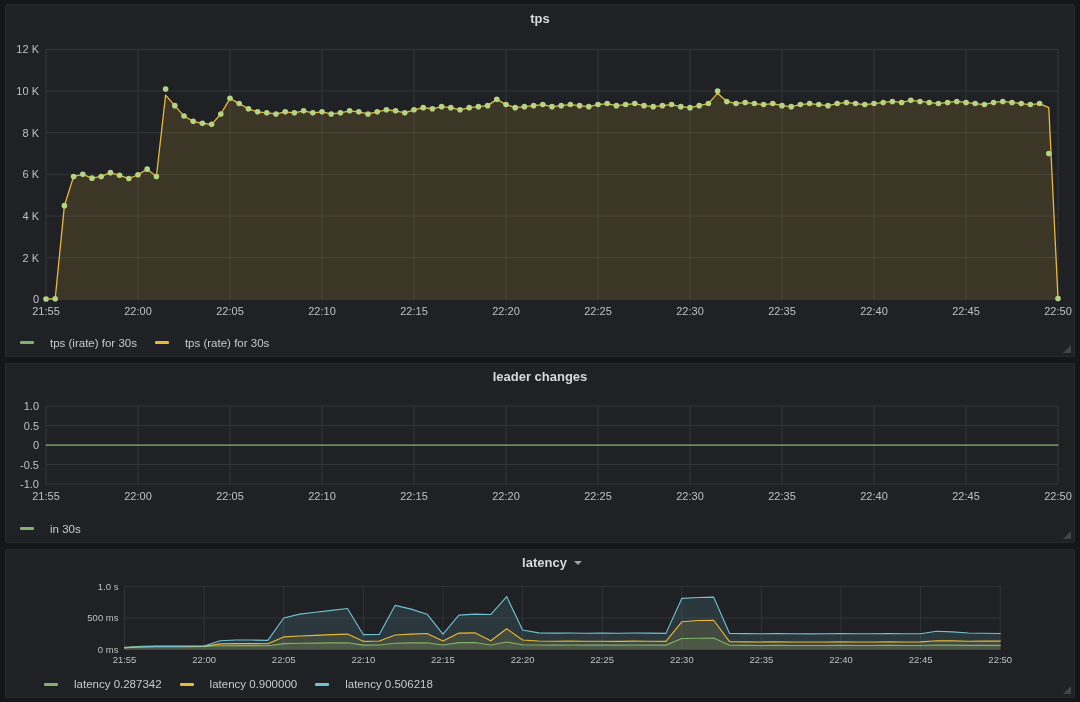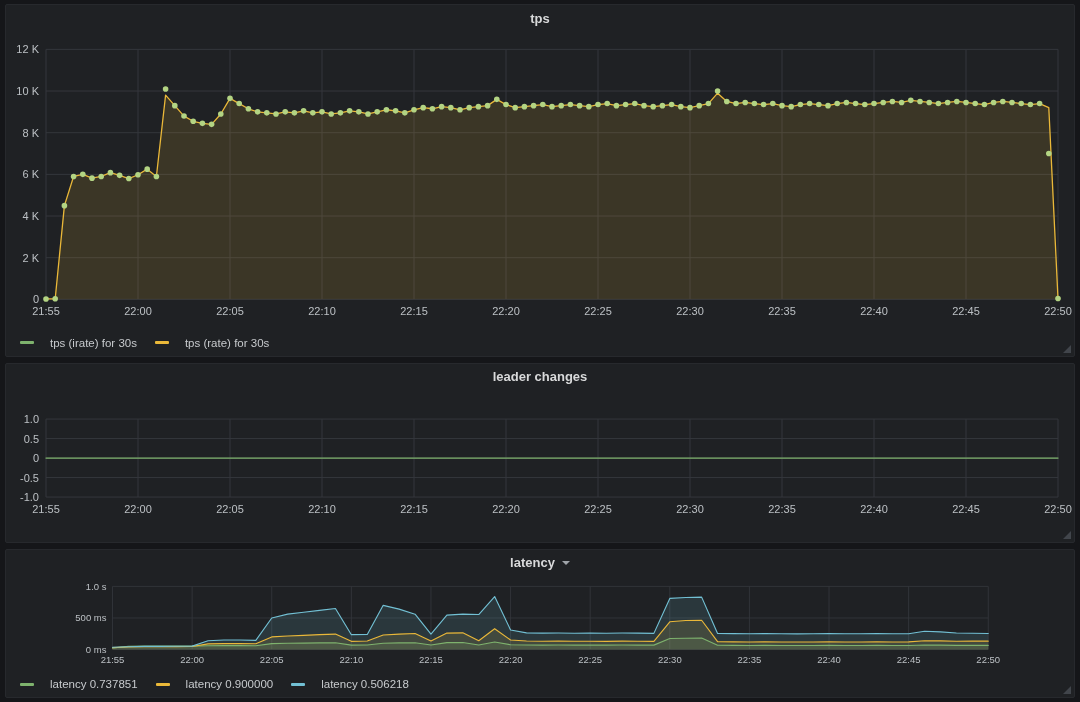--- a/index.html
+++ b/index.html
@@ -3,21 +3,21 @@
 <meta charset="utf-8">
 <style>
   html,body{margin:0;padding:0;background:#151619;width:1080px;height:702px;overflow:hidden;
     font-family:"Liberation Sans",sans-serif;}
   .dashboard{box-sizing:border-box;width:1080px;height:702px;padding:4px 5px;display:flex;
     flex-direction:column;gap:6px;}
   .panel{position:relative;box-sizing:border-box;background:#1f2124;border:1px solid #27292d;
     border-radius:2px;display:flex;flex-direction:column;}
   .panel-tps{height:388px;}
   .panel-leader{height:198px;}
-  .panel-latency{height:164px;}
+  .panel-latency{height:164px;padding-left:24px;}
   .panel-header{height:26px;flex:0 0 26px;display:flex;align-items:center;justify-content:center;
     cursor:pointer;}
   .panel-title{color:#d8d9da;font-size:13px;font-weight:700;display:flex;align-items:center;}
   .caret{width:0;height:0;border-left:4px solid transparent;border-right:4px solid transparent;
     border-top:4px solid #9fa4a9;margin-left:7px;display:inline-block;}
   .chart-wrap{flex:1 1 auto;position:relative;min-height:0;}
   svg.chart{position:absolute;left:0;top:0;width:100%;height:100%;display:block;}
   .tick-label{font-size:11px;fill:#bcc0c4;}
   .legend{flex:0 0 26px;height:26px;display:flex;align-items:center;gap:18px;padding-left:14px;}
   .legend-item{display:flex;align-items:center;gap:16px;cursor:pointer;}
@@ -244,20 +244,26 @@
           <text x="776" y="105" text-anchor="middle" class="tick-label">22:35</text>
           <line x1="868" y1="11" x2="868" y2="89" stroke="#34373c" stroke-width="1"></line>
           <text x="868" y="105" text-anchor="middle" class="tick-label">22:40</text>
           <line x1="960" y1="11" x2="960" y2="89" stroke="#34373c" stroke-width="1"></line>
           <text x="960" y="105" text-anchor="middle" class="tick-label">22:45</text>
           <line x1="1052" y1="11" x2="1052" y2="89" stroke="#34373c" stroke-width="1"></line>
           <text x="1052" y="105" text-anchor="middle" class="tick-label">22:50</text>
           <path d="M 40.0 50.0 L 132.0 50.0 L 224.0 50.0 L 316.0 50.0 L 408.0 50.0 L 500.0 50.0 L 592.0 50.0 L 684.0 50.0 L 776.0 50.0 L 868.0 50.0 L 960.0 50.0 L 1052.0 50.0" fill="none" stroke="#7EB26D" stroke-width="1.3" stroke-linejoin="round" stroke-linecap="round"></path>
         </svg>
     </div>
+    <footer class="legend">
+      <span class="legend-item">
+        <i class="dash" style="background: rgb(126, 178, 109);"></i>
+        <span class="legend-label">in 30s</span>
+      </span>
+    </footer>
     <div class="resize"></div>
   </section>
 
   <section class="panel panel-latency">
     <header class="panel-header">
       <span class="panel-title">
         <span>latency</span>
         <i class="caret"></i>
       </span>
     </header>
@@ -297,21 +303,21 @@
           <path d="M 40 85 L 40.0 82.8 L 58.4 82.1 L 76.8 81.7 L 95.2 81.7 L 113.6 81.6 L 132.0 81.5 L 150.4 78.4 L 168.8 78.1 L 187.2 78.1 L 205.6 78.3 L 224.0 70.4 L 242.4 69.3 L 260.8 68.6 L 279.2 67.8 L 297.6 67.1 L 316.0 75.5 L 334.4 75.1 L 352.8 68.2 L 371.2 67.1 L 389.6 66.4 L 408.0 75.1 L 426.4 66.0 L 444.8 65.7 L 463.2 74.8 L 481.6 60.9 L 500.0 74.0 L 518.4 75.1 L 536.8 75.4 L 555.2 75.3 L 573.6 75.4 L 592.0 75.4 L 610.4 75.5 L 628.8 75.3 L 647.2 75.4 L 665.6 75.5 L 684.0 52.9 L 702.4 51.4 L 720.8 51.1 L 739.2 75.9 L 757.6 76.1 L 776.0 76.2 L 794.4 76.1 L 812.8 76.2 L 831.2 76.2 L 849.6 76.2 L 868.0 76.1 L 886.4 76.2 L 904.8 76.2 L 923.2 76.1 L 941.6 76.2 L 960.0 76.1 L 978.4 74.8 L 996.8 74.9 L 1015.2 75.4 L 1033.6 75.1 L 1052.0 75.3 L 1052 85 Z" fill="#EAB839" fill-opacity="0.14" stroke="none"></path>
           <path d="M 40 85 L 40.0 82.4 L 58.4 81.7 L 76.8 81.3 L 95.2 81.3 L 113.6 81.2 L 132.0 81.0 L 150.4 74.8 L 168.8 74.0 L 187.2 74.0 L 205.6 74.4 L 224.0 48.5 L 242.4 44.1 L 260.8 41.9 L 279.2 39.7 L 297.6 37.5 L 316.0 67.8 L 334.4 67.5 L 352.8 33.9 L 371.2 38.3 L 389.6 44.1 L 408.0 67.1 L 426.4 45.2 L 444.8 44.1 L 463.2 44.5 L 481.6 23.7 L 500.0 62.4 L 518.4 65.7 L 536.8 66.0 L 555.2 65.9 L 573.6 66.2 L 592.0 66.0 L 610.4 66.2 L 628.8 65.9 L 647.2 66.0 L 665.6 66.3 L 684.0 25.9 L 702.4 24.8 L 720.8 24.4 L 739.2 66.4 L 757.6 66.6 L 776.0 66.8 L 794.4 66.6 L 812.8 66.8 L 831.2 66.9 L 849.6 66.8 L 868.0 66.6 L 886.4 66.8 L 904.8 66.8 L 923.2 66.6 L 941.6 66.8 L 960.0 66.8 L 978.4 63.8 L 996.8 64.6 L 1015.2 65.9 L 1033.6 66.2 L 1052.0 66.4 L 1052 85 Z" fill="#72c0d4" fill-opacity="0.14" stroke="none"></path>
           <path d="M 40.0 83.2 L 58.4 81.3 L 76.8 81.0 L 95.2 81.0 L 113.6 80.9 L 132.0 81.0 L 150.4 80.6 L 168.8 80.5 L 187.2 80.5 L 205.6 80.6 L 224.0 78.1 L 242.4 77.7 L 260.8 77.6 L 279.2 77.3 L 297.6 77.1 L 316.0 79.9 L 334.4 79.7 L 352.8 77.7 L 371.2 77.3 L 389.6 77.1 L 408.0 79.7 L 426.4 77.0 L 444.8 76.8 L 463.2 79.7 L 481.6 76.2 L 500.0 79.5 L 518.4 79.7 L 536.8 79.9 L 555.2 79.8 L 573.6 79.9 L 592.0 79.9 L 610.4 79.9 L 628.8 79.8 L 647.2 79.9 L 665.6 79.9 L 684.0 72.2 L 702.4 71.9 L 720.8 71.7 L 739.2 80.0 L 757.6 80.2 L 776.0 80.3 L 794.4 80.2 L 812.8 80.3 L 831.2 80.3 L 849.6 80.3 L 868.0 80.2 L 886.4 80.3 L 904.8 80.3 L 923.2 80.2 L 941.6 80.3 L 960.0 80.3 L 978.4 79.7 L 996.8 79.9 L 1015.2 80.2 L 1033.6 80.1 L 1052.0 80.2" fill="none" stroke="#7EB26D" stroke-width="1.3" stroke-linejoin="round" stroke-linecap="round"></path>
           <path d="M 40.0 82.8 L 58.4 82.1 L 76.8 81.7 L 95.2 81.7 L 113.6 81.6 L 132.0 81.5 L 150.4 78.4 L 168.8 78.1 L 187.2 78.1 L 205.6 78.3 L 224.0 70.4 L 242.4 69.3 L 260.8 68.6 L 279.2 67.8 L 297.6 67.1 L 316.0 75.5 L 334.4 75.1 L 352.8 68.2 L 371.2 67.1 L 389.6 66.4 L 408.0 75.1 L 426.4 66.0 L 444.8 65.7 L 463.2 74.8 L 481.6 60.9 L 500.0 74.0 L 518.4 75.1 L 536.8 75.4 L 555.2 75.3 L 573.6 75.4 L 592.0 75.4 L 610.4 75.5 L 628.8 75.3 L 647.2 75.4 L 665.6 75.5 L 684.0 52.9 L 702.4 51.4 L 720.8 51.1 L 739.2 75.9 L 757.6 76.1 L 776.0 76.2 L 794.4 76.1 L 812.8 76.2 L 831.2 76.2 L 849.6 76.2 L 868.0 76.1 L 886.4 76.2 L 904.8 76.2 L 923.2 76.1 L 941.6 76.2 L 960.0 76.1 L 978.4 74.8 L 996.8 74.9 L 1015.2 75.4 L 1033.6 75.1 L 1052.0 75.3" fill="none" stroke="#EAB839" stroke-width="1.3" stroke-linejoin="round" stroke-linecap="round"></path>
           <path d="M 40.0 82.4 L 58.4 81.7 L 76.8 81.3 L 95.2 81.3 L 113.6 81.2 L 132.0 81.0 L 150.4 74.8 L 168.8 74.0 L 187.2 74.0 L 205.6 74.4 L 224.0 48.5 L 242.4 44.1 L 260.8 41.9 L 279.2 39.7 L 297.6 37.5 L 316.0 67.8 L 334.4 67.5 L 352.8 33.9 L 371.2 38.3 L 389.6 44.1 L 408.0 67.1 L 426.4 45.2 L 444.8 44.1 L 463.2 44.5 L 481.6 23.7 L 500.0 62.4 L 518.4 65.7 L 536.8 66.0 L 555.2 65.9 L 573.6 66.2 L 592.0 66.0 L 610.4 66.2 L 628.8 65.9 L 647.2 66.0 L 665.6 66.3 L 684.0 25.9 L 702.4 24.8 L 720.8 24.4 L 739.2 66.4 L 757.6 66.6 L 776.0 66.8 L 794.4 66.6 L 812.8 66.8 L 831.2 66.9 L 849.6 66.8 L 868.0 66.6 L 886.4 66.8 L 904.8 66.8 L 923.2 66.6 L 941.6 66.8 L 960.0 66.8 L 978.4 63.8 L 996.8 64.6 L 1015.2 65.9 L 1033.6 66.2 L 1052.0 66.4" fill="none" stroke="#72c0d4" stroke-width="1.3" stroke-linejoin="round" stroke-linecap="round"></path>
         </svg>
     </div>
     <footer class="legend">
       <span class="legend-item">
         <i class="dash" style="background: rgb(126, 178, 109);"></i>
-        <span class="legend-label">latency 0.737851</span>
+        <span class="legend-label">latency 0.287342</span>
       </span>
       <span class="legend-item">
         <i class="dash" style="background: rgb(234, 184, 57);"></i>
         <span class="legend-label">latency 0.900000</span>
       </span>
       <span class="legend-item">
         <i class="dash" style="background: rgb(114, 192, 212);"></i>
         <span class="legend-label">latency 0.506218</span>
       </span>
     </footer>

